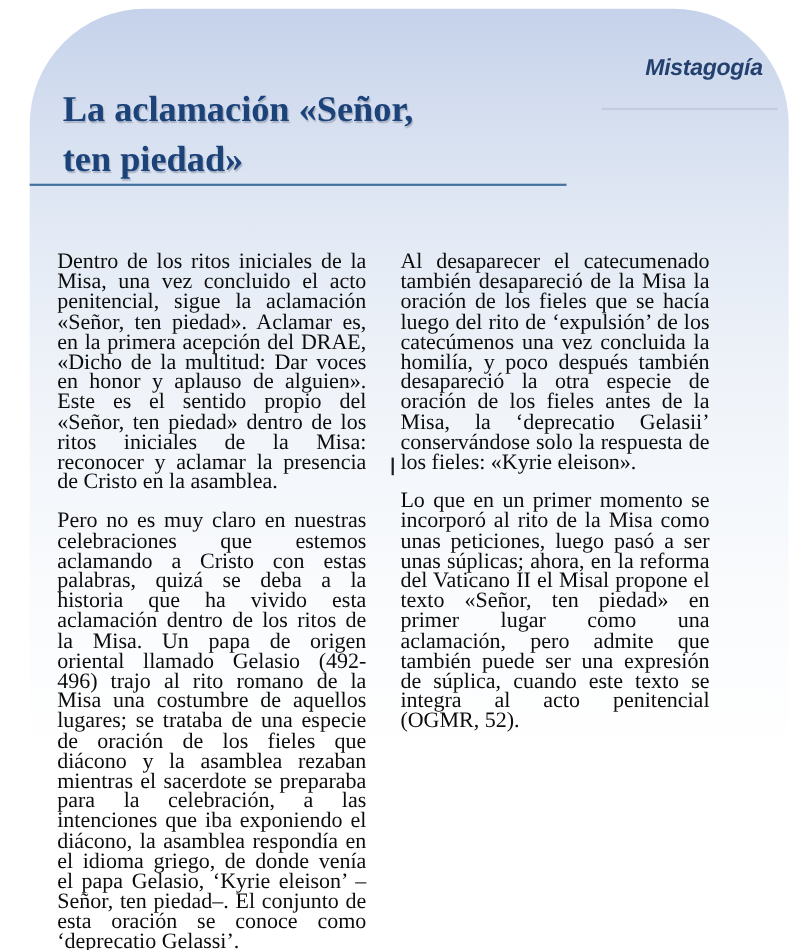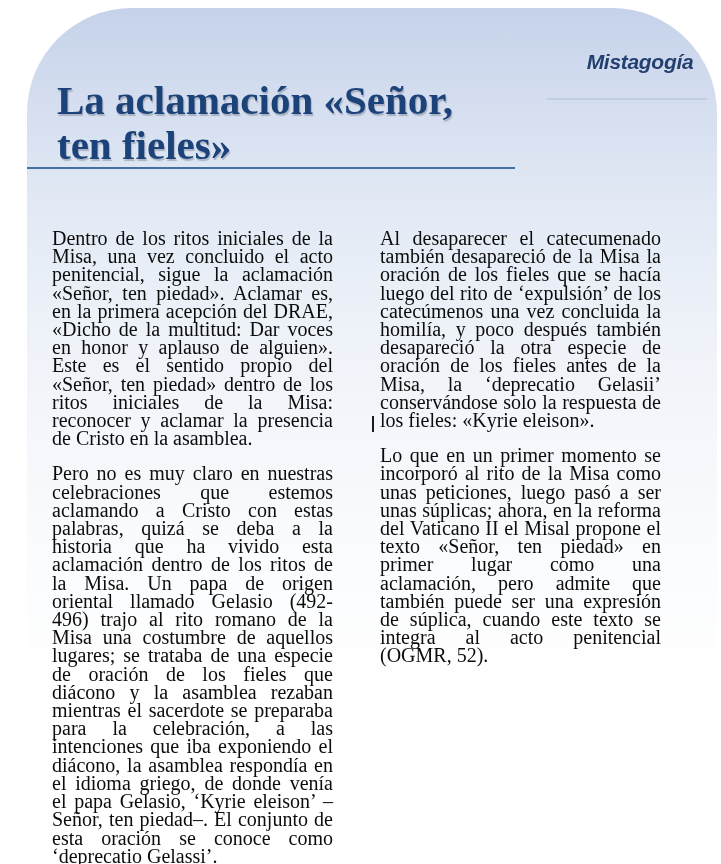--- a/index.html
+++ b/index.html
@@ -17,56 +17,56 @@
     font-family:"Liberation Sans", sans-serif;
     font-size:21px;font-weight:bold;font-style:italic;
     color:#24406e;text-align:center;letter-spacing:-0.3px;
   }
   .section-divider{
     position:absolute;left:520px;top:90px;width:160px;height:2px;
     background:#c2cddf;
   }
   .page-title{
     position:absolute;left:30px;top:70px;margin:0;width:470px;
-    font-size:41px;line-height:45px;font-weight:bold;color:#1c4379;
+    font-size:33px;line-height:45px;font-weight:bold;color:#1c4379;
     text-shadow:1px 2px 1px rgba(110,118,135,0.45);
   }
   .title-underline{
     position:absolute;left:0px;top:159px;width:488px;height:2px;
     background:#44709f;
   }
   .col{
     position:absolute;top:189px;width:281px;
     font-size:20px;line-height:18.2px;color:#0c0c0c;
     text-align:justify;
     margin-top:32px;
   }
   .col p{margin:0 0 17px 0;}
   .col-left{left:25px;}
-  .col-right{left:353px;}
+  .col-right{left:337px;}
   .text-cursor{
     position:absolute;left:-8px;top:187px;width:1.5px;height:16px;
     background:#1b1b1b;
   }
   .photo{
     width:280px;height:160px;margin-top:13px;position:relative;
     overflow:hidden;background:#e6dcc6;
   }
   .photo svg{display:block;width:100%;height:100%;}
 </style>
 </head>
 <body>
 
 <div class="page">
   <div class="card">
 
     <div class="section-label">Mistagogía</div>
     <div class="section-divider"></div>
 
-    <h1 class="page-title"><span>La aclamación «Señor,</span><br><span>ten fieles»</span></h1>
+    <h1 class="page-title"><span>La aclamación «Señor,</span><br><span>ten piedad»</span></h1>
     <div class="title-underline"></div>
 
     <div class="col col-left">
       <p>Dentro de los ritos iniciales de la Misa, una vez concluido el acto penitencial, sigue la aclamación «Señor, ten piedad». Aclamar es, en la primera acepción del DRAE, «Dicho de la multitud: Dar voces en honor y aplauso de alguien». Este es el sentido propio del «Señor, ten piedad» dentro de los ritos iniciales de la Misa: reconocer y aclamar la presencia de Cristo en la asamblea.</p>
       <p>Pero no es muy claro en nuestras celebraciones que estemos aclamando a Cristo con estas palabras, quizá se deba a la historia que ha vivido esta aclamación dentro de los ritos de la Misa. Un papa de origen oriental llamado Gelasio (492-496) trajo al rito romano de la Misa una costumbre de aquellos lugares; se trataba de una especie de oración de los fieles que diácono y la asamblea rezaban mientras el sacerdote se preparaba para la celebración, a las intenciones que iba exponiendo el diácono, la asamblea respondía en el idioma griego, de donde venía el papa Gelasio, ‘Kyrie eleison’ –Señor, ten piedad–. El conjunto de esta oración se conoce como ‘deprecatio Gelassi’.</p>
 
       <div class="photo">
         <svg viewBox="0 0 279 160" preserveAspectRatio="none" aria-hidden="true">
           <defs>
             <linearGradient id="wall" x1="0" y1="0" x2="0" y2="1">

